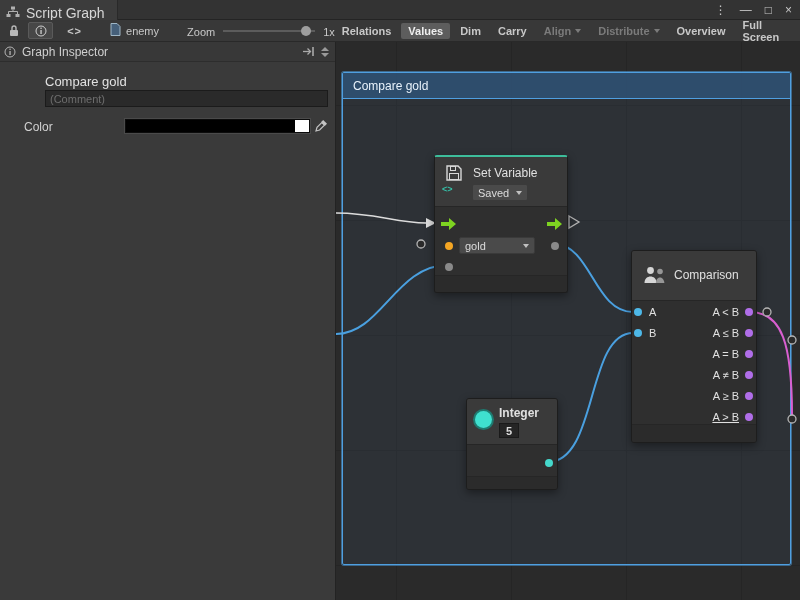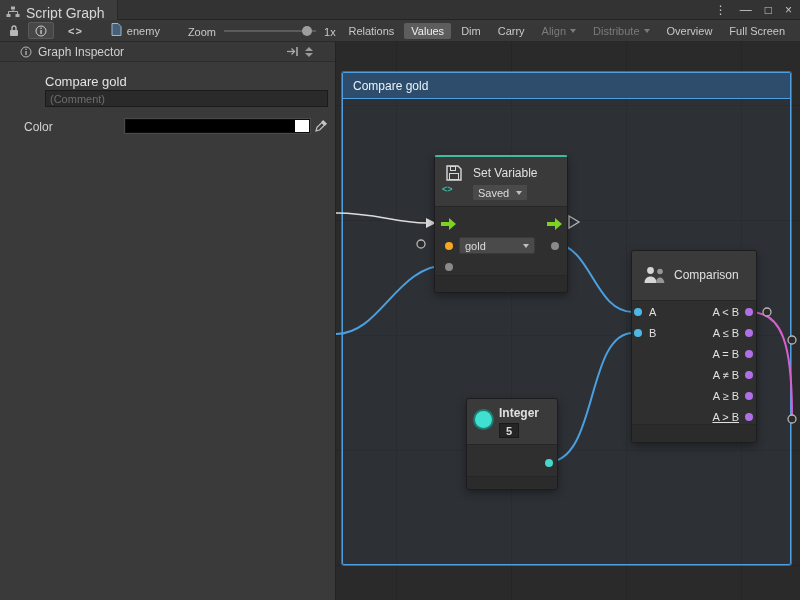--- a/index.html
+++ b/index.html
@@ -23,32 +23,32 @@
   .tb-icon { display:flex; align-items:center; justify-content:center; height:18px; padding:0 4px; }
   .info-btn { border:1px solid #5a5a5a; background:#474747; border-radius:2px; width:26px; height:17px;
     display:flex; align-items:center; justify-content:center; margin-left:4px; }
   .code-toggle { margin-left:14px; font-weight:bold; color:#c8c8c8; letter-spacing:1px; }
   .graph-ref { display:flex; align-items:center; gap:5px; margin-left:28px; }
   .zoom-wrap { display:flex; align-items:flex-end; gap:8px; margin-left:28px; }
   .zoom-slider { position:relative; width:92px; height:14px; }
   .zoom-slider .track { position:absolute; left:0; right:0; top:6px; height:2px; background:#5c5c5c; }
   .zoom-slider .knob { position:absolute; left:78px; top:2px; width:10px; height:10px;
     border-radius:50%; background:#9e9e9e; }
-  .tb-buttons { margin-left:auto; display:flex; align-items:center; gap:3px; padding-right:4px; }
+  .tb-buttons { margin-left:auto; display:flex; align-items:center; gap:3px; padding-right:4px;font-weight:bold; }
   .tb-btn { padding:2px 7px; border-radius:2px; color:#c8c8c8; display:flex; align-items:center; gap:4px; }
   .tb-btn.active { background:#5d5d5d; color:#efefef; }
   .tb-btn.disabled { color:#7b7b7b; }
   .caret { width:0; height:0; border-left:3px solid transparent; border-right:3px solid transparent;
     border-top:4px solid #c0c0c0; display:inline-block; }
   .tb-btn.disabled .caret { border-top-color:#7b7b7b; }
 
   
   .inspector { position:absolute; left:0; top:42px; width:335px; height:558px; background:#3a3a3a; }
   .insp-header { height:20px; background:#383838; border-bottom:1px solid #2d2d2d;
-    display:flex; align-items:center; gap:6px; padding:0 20px; color:#cfcfcf; font-size:12px; }
+    display:flex; align-items:center; gap:6px; padding:0 4px; color:#cfcfcf; font-size:12px; }
   .insp-header .spacer { flex:1; }
   .splitter { display:flex; flex-direction:column; gap:2px; padding-right:2px; }
   .tri-up { width:0; height:0; border-left:4px solid transparent; border-right:4px solid transparent;
     border-bottom:4px solid #9a9a9a; }
   .tri-down { width:0; height:0; border-left:4px solid transparent; border-right:4px solid transparent;
     border-top:4px solid #9a9a9a; }
   .insp-title { position:absolute; left:45px; top:32px; font-size:13px; color:#e2e2e2; }
   .comment-input { position:absolute; left:45px; top:48px; width:283px; height:17px;
     background:#2a2a2a; border:1px solid #1b1b1b; color:#d0d0d0; font-size:11px; padding:0 4px;
     font-family:"Liberation Sans","DejaVu Sans",sans-serif; }

